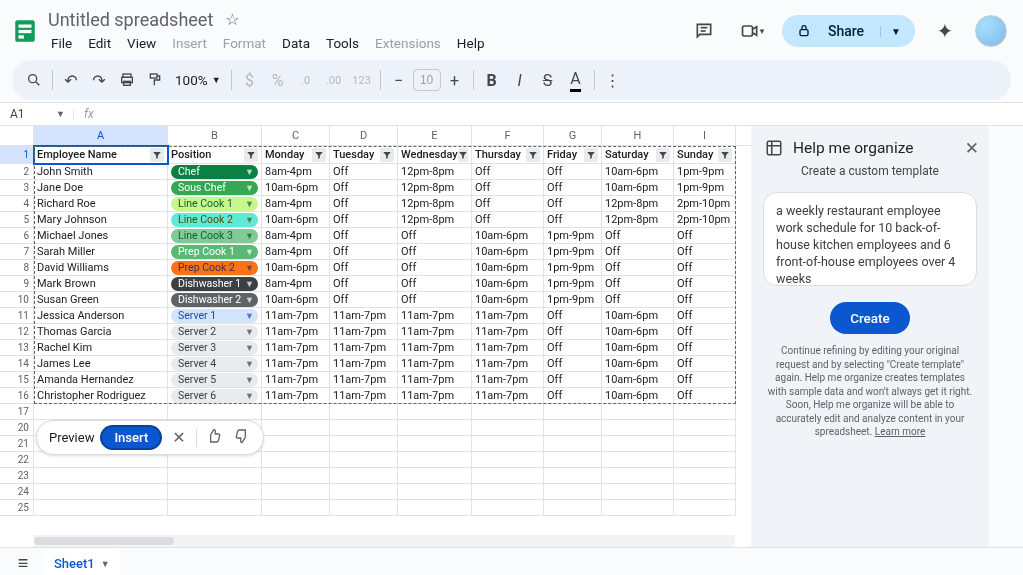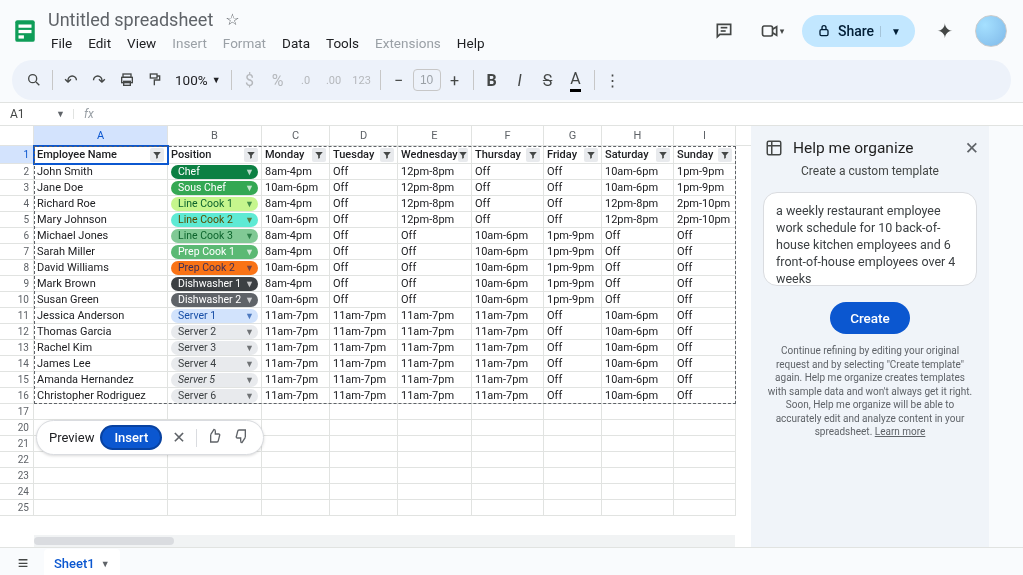--- a/index.html
+++ b/index.html
@@ -57,21 +57,21 @@
   align-items: center;
   gap: 12px;
   padding-right: 4px;
 }
 .header-icon {
   width: 36px; height: 36px;
   display:flex; align-items:center; justify-content:center;
   color:#444746; border-radius:50%; cursor:pointer; font-size:20px;
 }
 .share-btn {
-  display:flex; align-items:center; gap:6px;
+  display:flex; align-items:center; gap:16px;
   background:#c2e7ff; border-radius:40px;
   padding: 8px 6px 8px 14px; font-weight:500;
   font-size: 14px; color:#001d35; cursor:pointer;justify-content:flex-end;
 }
 .share-btn .caret {
   border-left: 1px solid rgba(0,0,0,0.15);
   padding: 0 8px 0 10px; font-size: 10px;
 }
 .avatar {
   width: 32px; height: 32px; border-radius: 50%;
@@ -222,21 +222,21 @@
 .chip-lc2 { background:#5eead4; color:#594c00; }
 .chip-lc3 { background:#81c995; color:#0d652d; }
 .chip-pc1 { background:#5bb974; color:#fff; }
 .chip-pc2 { background:#f97316; color:#3c2e58; }
 .chip-dw1 { background:#3c4043; color:#fff; }
 .chip-dw2 { background:#5f6368; color:#fff; }
 .chip-sv1 { background:#d2e3fc; color:#174ea6; }
 .chip-sv2 { background:#e8eaed; color:#3c4043; }
 .chip-sv3 { background:#e8eaed; color:#3c4043; }
 .chip-sv4 { background:#e8eaed; color:#3c4043; }
-.chip-sv5 { background:#e8eaed; color:#3c4043;font-style:italic; }
+.chip-sv5 { background:#e8eaed; color:#3c4043; }
 .chip-sv6 { background:#e8eaed; color:#3c4043; }
 
 
 .marquee {
   position:absolute;
   border: 1.5px dashed #5f6368;
   pointer-events:none;
   z-index:3;
 }
 

